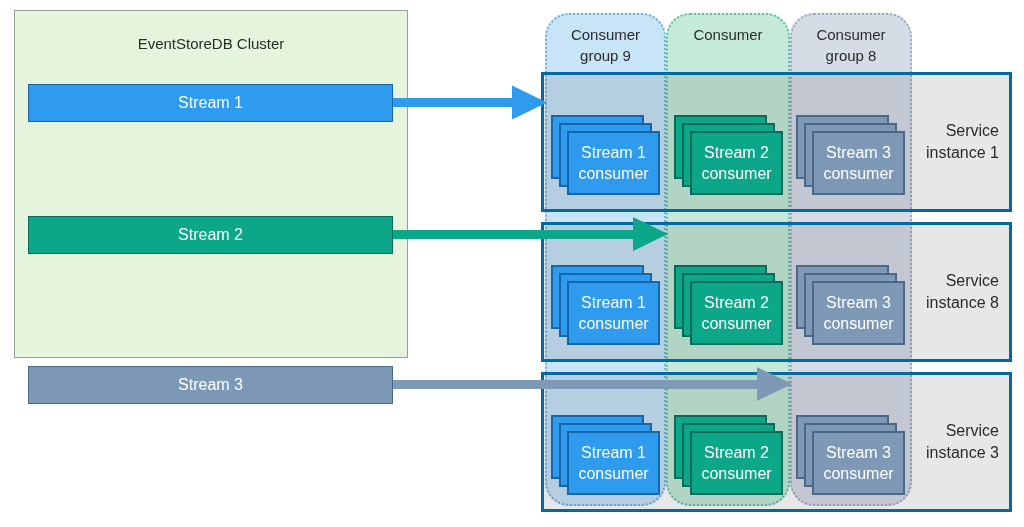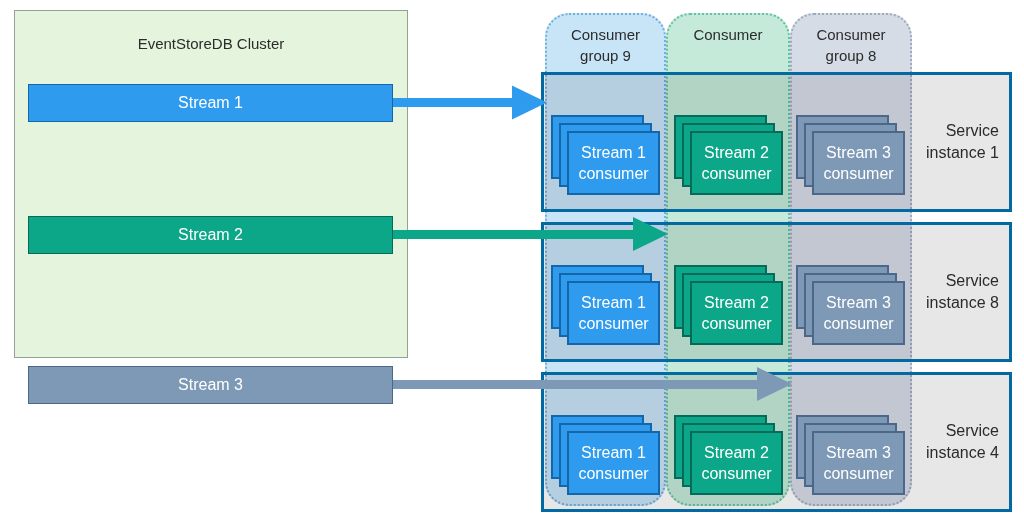--- a/index.html
+++ b/index.html
@@ -100,21 +100,21 @@
   </div>
   <div class="svc-row svc-2">
     <div class="svc-label">
       <div>Service</div>
       <div>instance 8</div>
     </div>
   </div>
   <div class="svc-row svc-3">
     <div class="svc-label">
       <div>Service</div>
-      <div>instance 4</div>
+      <div>instance 3</div>
     </div>
   </div>
 
   <div class="stack st-c1 st-r1">
     <div class="card blue b1"></div>
     <div class="card blue b2"></div>
     <div class="card blue front">
       <div>Stream 1</div>
       <div>consumer</div>
     </div>

